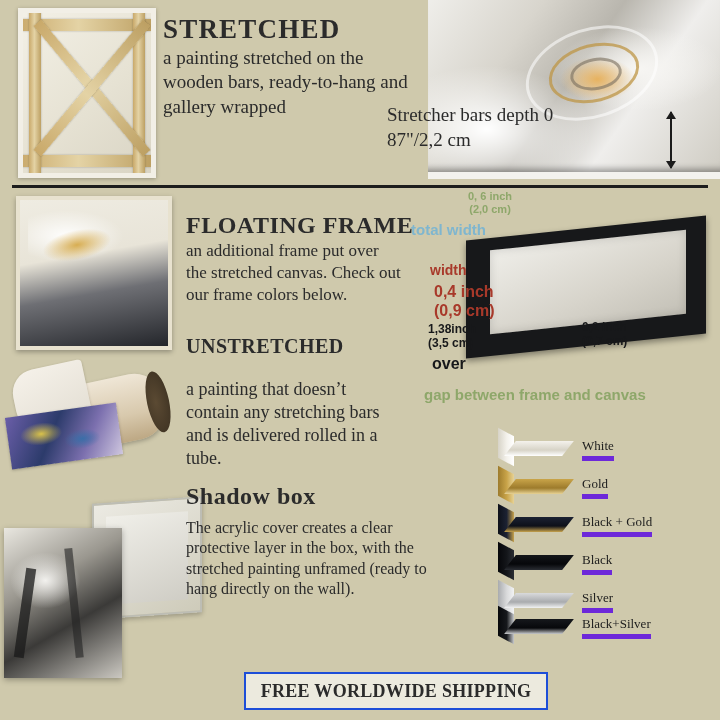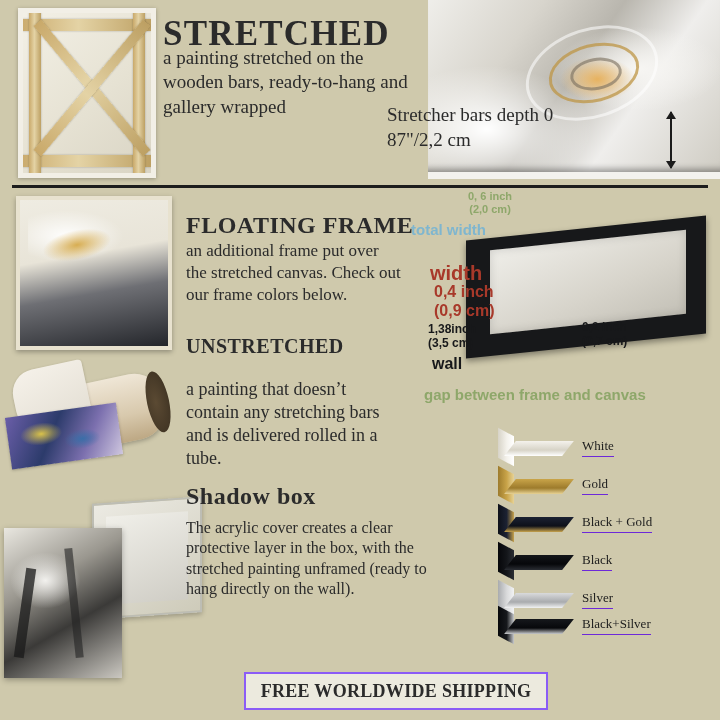--- a/index.html
+++ b/index.html
@@ -29,21 +29,21 @@
     letter-spacing: 0.5px;
   }
   .body-txt {
     font-family: "Liberation Serif", serif;
     line-height: 1.28;
   }
 
   
   #stretched-title {
     left: 163px; top: 14px;
-    font-size: 35px;
+    font-size: 27px;
     letter-spacing: 1.2px;
   }
   #stretched-desc {
     left: 163px; top: 46px;
     width: 250px;
     font-size: 19px;
   }
   #stretcher-bars-note {
     left: 387px; top: 103px;
     width: 220px;
@@ -157,21 +157,21 @@
     transform: skewY(-6deg);
     box-shadow: inset 0 0 10px rgba(0,0,0,.15);
   }
   .lbl {
     position: absolute;
     font-family: "Liberation Sans", sans-serif;
     font-weight: bold;
   }
   #total-width-lbl { left: 411px; top: 221px; font-size: 15px; color: #7fb6cf; }
   #inch06-lbl { left: 468px; top: 190px; font-size: 11px; color: #8ea76a; font-weight: bold; text-align:center; line-height:1.15; }
-  #width-lbl { left: 430px; top: 262px; font-size: 20px; color: #a8392a; }
+  #width-lbl { left: 430px; top: 262px; font-size: 14px; color: #a8392a; }
   #width-val { left: 434px; top: 282px; font-size: 16px; color: #a8392a; line-height: 1.2; }
   #depth-val { left: 428px; top: 322px; font-size: 12px; color: #17181a; line-height: 1.2; }
   #depth-lbl { left: 432px; top: 355px; font-size: 16px; color: #17181a; }
   #inner-val { left: 582px; top: 320px; font-size: 12px; color: #17181a; line-height: 1.2; }
   #gap-note { left: 424px; top: 386px; font-size: 15px; color: #8ea76a; font-weight: bold; }
 
   
   .roll-art { left: 8px; top: 360px; width: 160px; height: 110px; }
   .roll-tube {
     position: absolute; left: 58px; top: 18px;
@@ -255,30 +255,30 @@
     position: absolute; left: 12px; top: 9px;
     width: 58px; height: 15px;
     transform: skewX(-38deg);
   }
   .sw-label {
     position: absolute;
     left: 112px; top: 6px;
     font-size: 13px;
     font-family: "Liberation Serif", serif;
     color: #1d1d1d;
-    border-bottom: 1px solid #6d28d9;
+    border-bottom: 5px solid #6d28d9;
     padding-bottom: 2px;
     white-space: nowrap;
   }
 
   
   #footer-banner {
     left: 244px; top: 672px;
     width: 300px; height: 34px;
-    border: 2px solid #8b5cf6;
+    border: 2px solid #1d4ed8;
     background: #eceade;
     display: flex; align-items: center; justify-content: center;
   }
   #footer-text {
     font-family: "Liberation Serif", serif;
     font-weight: bold;
     font-size: 18px;
     letter-spacing: .3px;
   }
 </style>
@@ -329,21 +329,21 @@
   <div class="abs lbl" id="total-width-lbl">total width</div>
   <div class="abs lbl" id="width-lbl">width</div>
   <div class="abs lbl" id="width-val">
     <span>0,4 inch</span><br>
     <span>(0,9 cm)</span>
   </div>
   <div class="abs lbl" id="depth-val">
     <span>1,38inch</span><br>
     <span>(3,5 cm)</span>
   </div>
-  <div class="abs lbl" id="depth-lbl">wall</div>
+  <div class="abs lbl" id="depth-lbl">over</div>
   <div class="abs lbl" id="inner-val">
     <span>0,2 inch</span><br>
     <span>(0,7 cm)</span>
   </div>
   <div class="abs lbl" id="gap-note">gap between frame and canvas</div>
 
   <div class="abs roll-art">
     <div class="roll-tube"></div>
     <div class="roll-paper"></div>
     <div class="roll-print"></div>

